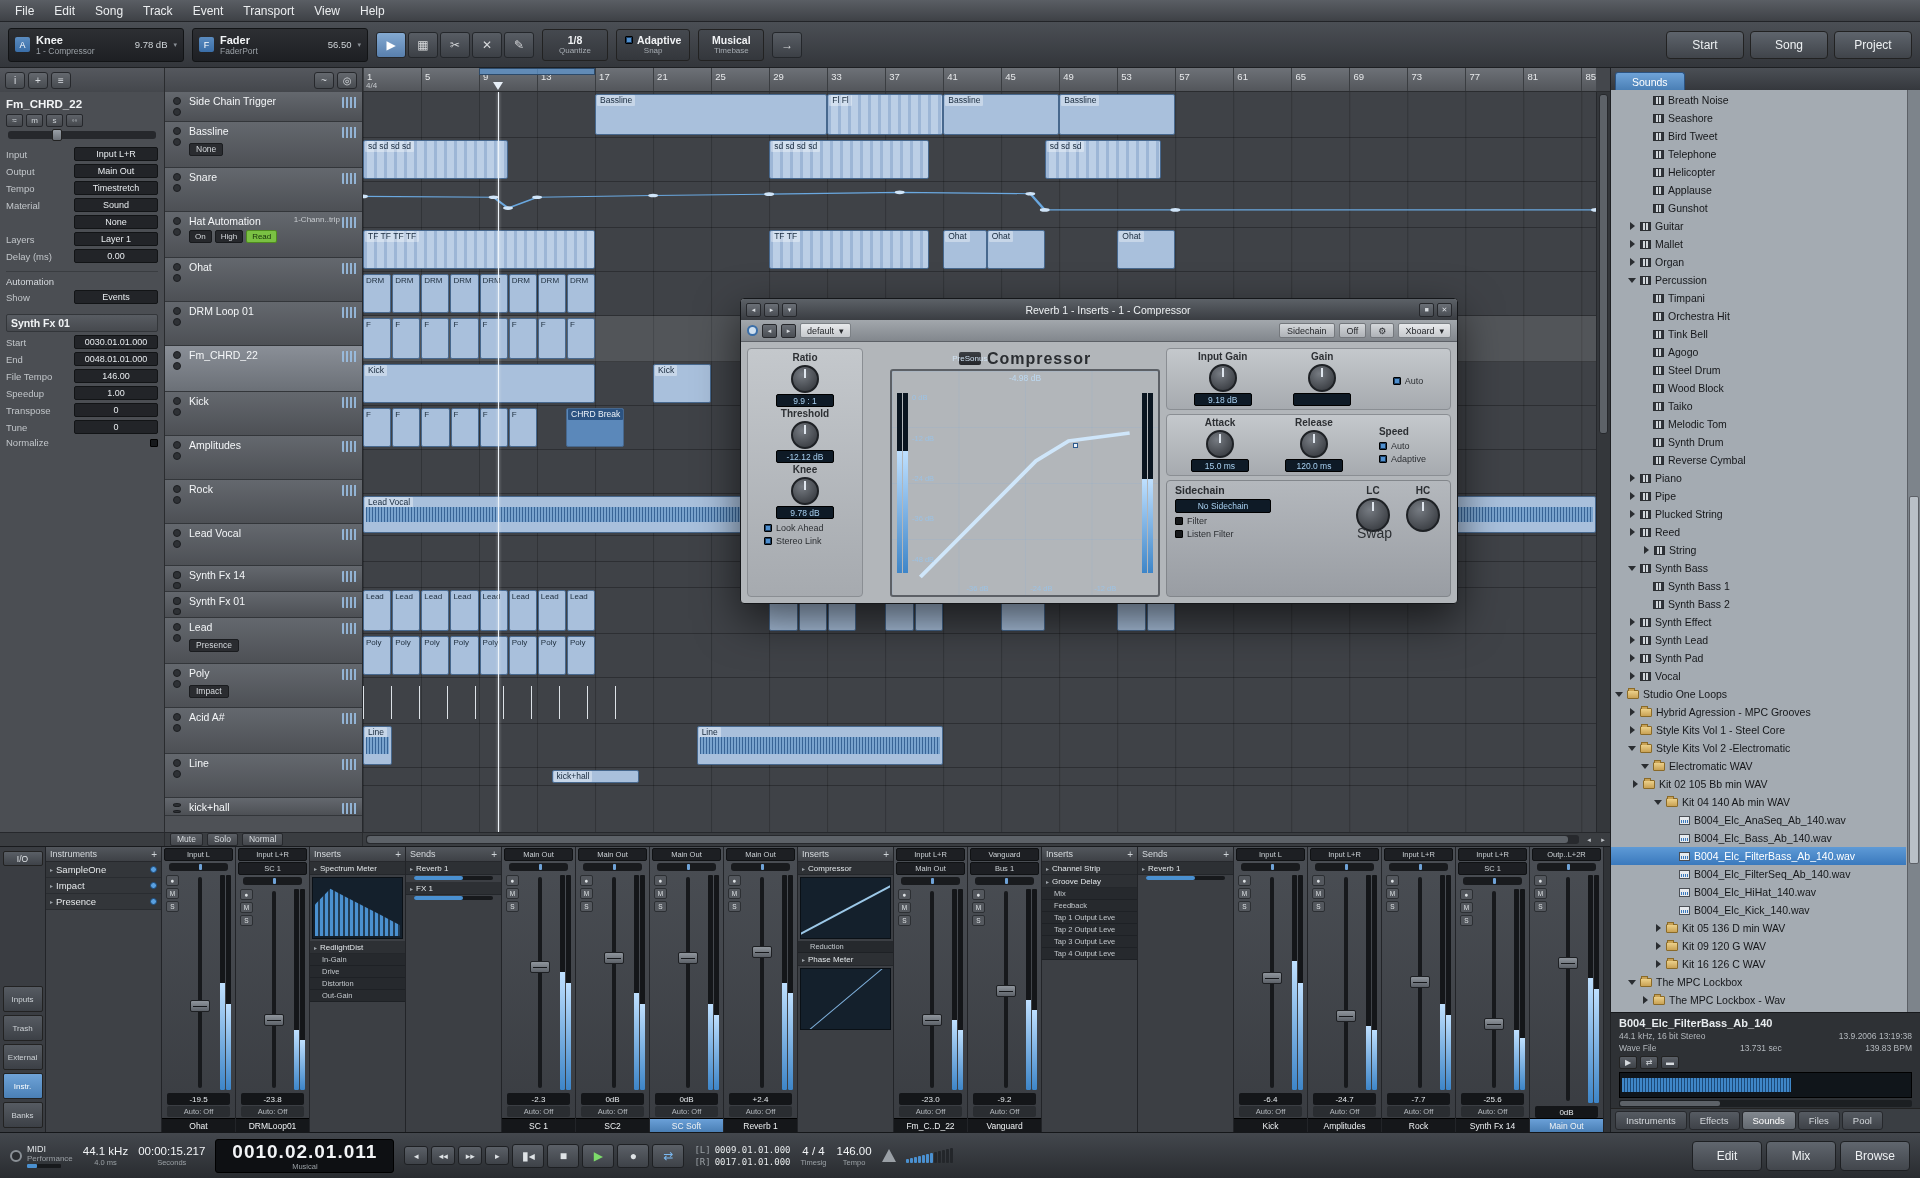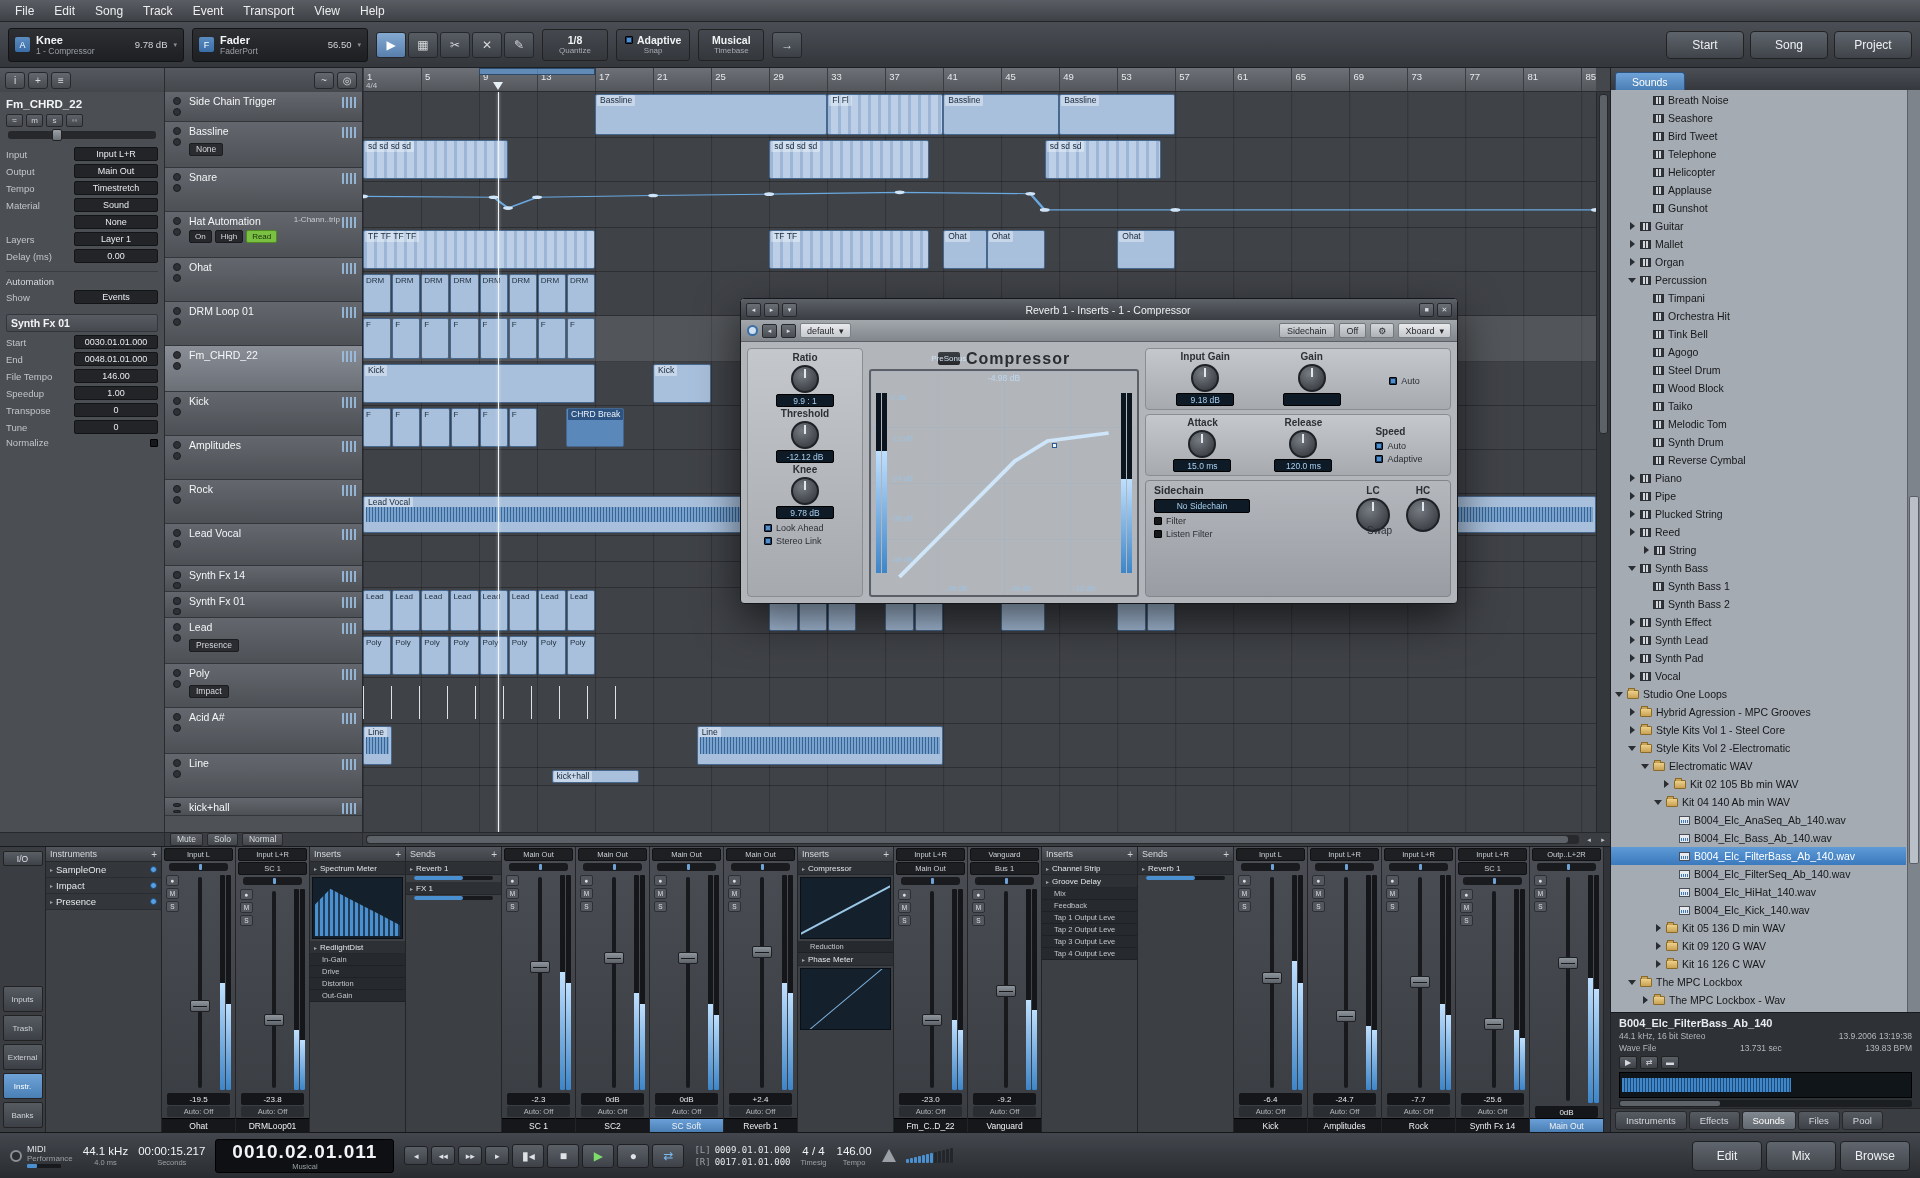--- a/index.html
+++ b/index.html
@@ -145,21 +145,21 @@
   .pl-left{width:116px;flex:none;background:linear-gradient(#c4c8cc,#a6aaaf);border:1px solid #8a8e93;border-radius:4px;
            display:flex;flex-direction:column;align-items:center;padding:3px 2px;}
   .kgroup{display:flex;flex-direction:column;align-items:center;margin-bottom:1px;}
   .kg-label{font-size:10px;font-weight:bold;color:#2c2f33;line-height:12px;}
   .knob{width:28px;height:28px;border-radius:50%;background:radial-gradient(circle at 38% 32%,#767b82,#2c2f34);
         border:2px solid #1e2125;position:relative;margin:1px 0;}
   .knob::after{content:"";position:absolute;left:50%;top:2px;width:2px;height:9px;background:#dfe6ee;transform:translateX(-1px);}
   .kg-val{min-width:58px;height:13px;background:#0e1a26;border:1px solid #000;border-radius:2px;color:#a8d0f0;
           font-size:8.5px;display:flex;align-items:center;justify-content:center;padding:0 4px;}
   .pl-check{display:flex;align-items:center;gap:4px;font-size:9px;color:#2c2f33;margin-top:3px;align-self:flex-start;padding-left:14px;}
-  .pl-center{width:270px;flex:none;display:flex;flex-direction:column;}
+  .pl-center{width:270px;flex:none;display:flex;flex-direction:column;margin-left:21px;}
   .pl-chead{height:21px;flex:none;display:flex;align-items:center;justify-content:center;gap:6px;}
   .logo-chip{width:22px;height:13px;background:linear-gradient(#3b3e43,#24262a);border-radius:2px;color:#cfe0f0;
              font-size:8px;display:flex;align-items:center;justify-content:center;}
   .dev-name{font-size:16px;font-weight:bold;color:#2a2d31;letter-spacing:1px;}
   .pl-graph{flex:1;position:relative;background:linear-gradient(#0d2136,#173350);border:2px solid #5c6066;border-radius:3px;overflow:hidden;
             background-image:linear-gradient(rgba(120,170,220,0.14) 1px,transparent 1px),linear-gradient(90deg,rgba(120,170,220,0.14) 1px,transparent 1px);
             background-size:25% 25%;}
   .pl-graph svg{position:absolute;left:24px;right:24px;top:10px;bottom:14px;width:calc(100% - 48px);height:calc(100% - 24px);}
   .g-readout{position:absolute;top:2px;left:50%;transform:translateX(-50%);font-size:8.5px;color:#bcd8f0;}
   .gy{position:absolute;font-size:7.5px;color:#9cc2e4;}
@@ -173,21 +173,21 @@
   .pl-right{flex:1;display:flex;flex-direction:column;gap:4px;min-width:0;}
   .pr-panel{background:linear-gradient(#c4c8cc,#a6aaaf);border:1px solid #8a8e93;border-radius:4px;padding:2px 6px;display:flex;
             align-items:center;justify-content:space-around;}
   .pr-col{display:flex;flex-direction:column;gap:3px;justify-content:center;}
   .sc-panel{flex:1;background:linear-gradient(#b4b8bd,#999da3);border:1px solid #82868b;border-radius:4px;padding:3px 8px;position:relative;}
   .sc-title{font-size:10.5px;font-weight:bold;color:#2a2d31;}
   .sc-src{margin-top:3px;width:96px;height:14px;background:#0e1a26;border:1px solid #000;border-radius:2px;color:#a8d0f0;
           font-size:8.5px;display:flex;align-items:center;justify-content:center;}
   .sc-knobs{position:absolute;right:10px;top:4px;display:flex;gap:16px;align-items:flex-start;}
   .sc-knob .knob{width:34px;height:34px;}
-  .sc-swap{position:absolute;right:58px;top:44px;font-size:10px;color:#2c2f33;margin-left:16px;}
+  .sc-swap{position:absolute;right:58px;top:44px;font-size:14px;color:#2c2f33;margin-left:16px;}
 
   
   .browser{position:absolute;top:68px;left:1610px;right:0;bottom:46px;display:flex;flex-direction:column;
            background:#a4abb2;border-left:1px solid #1e2023;}
   .br-head{height:22px;flex:none;background:linear-gradient(#4b4f55,#35383d);display:flex;align-items:flex-end;padding:0 4px;}
   .br-tab-active{height:18px;padding:0 16px;background:linear-gradient(#6fa3d8,#4a7fb5);color:#fff;font-size:10.5px;
                  display:flex;align-items:center;border-radius:3px 3px 0 0;border:1px solid #2c5381;border-bottom:none;}
   .br-list{flex:1;position:relative;overflow:hidden;background:#a4abb2;padding:1px 14px 0 0;}
   .br-row{height:18px;display:flex;align-items:center;gap:4px;font-size:10.5px;color:#15171a;white-space:nowrap;overflow:hidden;}
   .br-row.selected{background:linear-gradient(#5e9ad6,#3a79bd);color:#fff;}
@@ -1209,21 +1209,21 @@
       <div class="br-row" style="padding-left: 17px;">
         <span class="arr down"></span>
         <span class="ficon folder"></span>
         <span class="br-label">Style Kits Vol 2 -Electromatic</span>
       </div>
       <div class="br-row" style="padding-left: 30px;">
         <span class="arr down"></span>
         <span class="ficon folder"></span>
         <span class="br-label">Electromatic WAV</span>
       </div>
-      <div class="br-row" style="padding-left: 51px;">
+      <div class="br-row" style="padding-left: 20px;">
         <span class="arr right"></span>
         <span class="ficon folder"></span>
         <span class="br-label">Kit 02 105 Bb min WAV</span>
       </div>
       <div class="br-row" style="padding-left: 43px;">
         <span class="arr down"></span>
         <span class="ficon folder"></span>
         <span class="br-label">Kit 04 140 Ab min WAV</span>
       </div>
       <div class="br-row" style="padding-left: 56px;">

